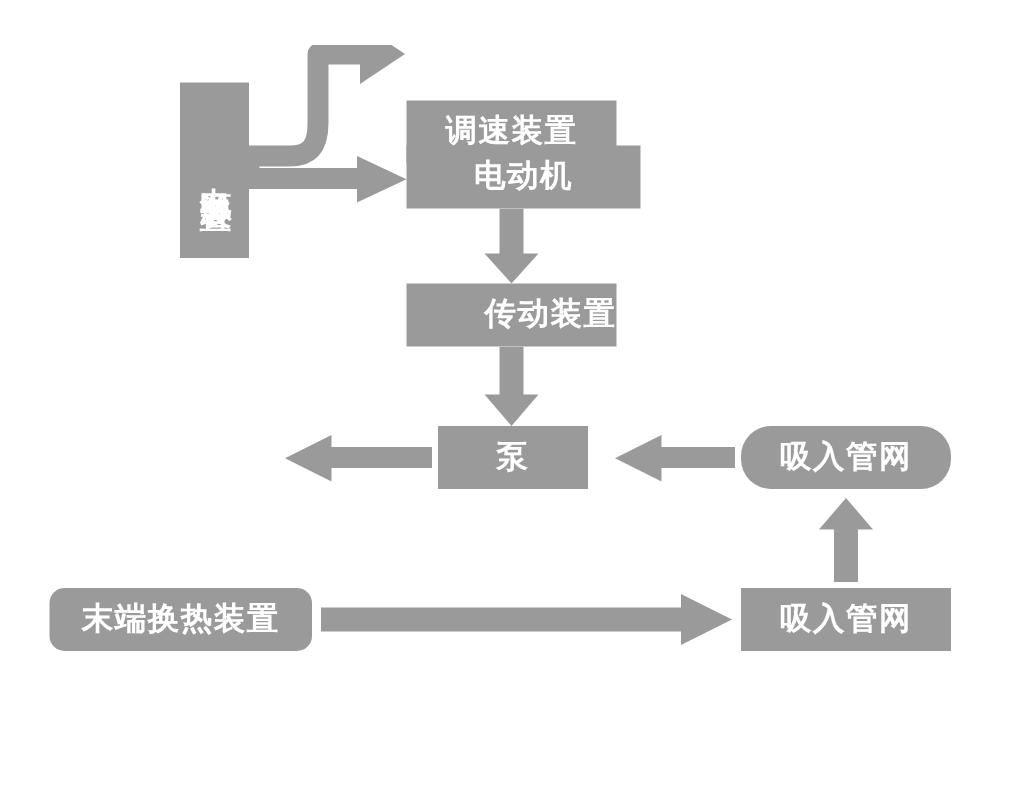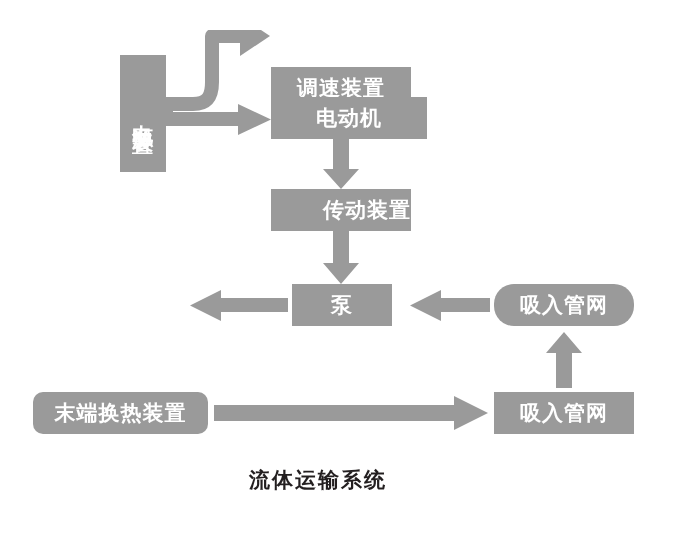--- a/index.html
+++ b/index.html
@@ -134,15 +134,14 @@
       <path d="M 18 0 L 36 21 L 26 21 L 26 56 L 10 56 L 10 21 L 0 21 Z" fill="#9a9a9a"></path>
     </svg>
   </div>
 
   <div class="arrow" style="left:214px; top:396px; width:274px; height:34px;">
     <svg width="274" height="34" viewBox="0 0 274 34">
       <path d="M 0 9 L 0 25 L 240 25 L 240 34 L 274 17 L 240 0 L 240 9 Z" fill="#9a9a9a"></path>
     </svg>
   </div>
 
-  <div class="caption" style="left:249px; top:466px;">流体运输系统</div>
 
 </div>
 
 </body></html>

